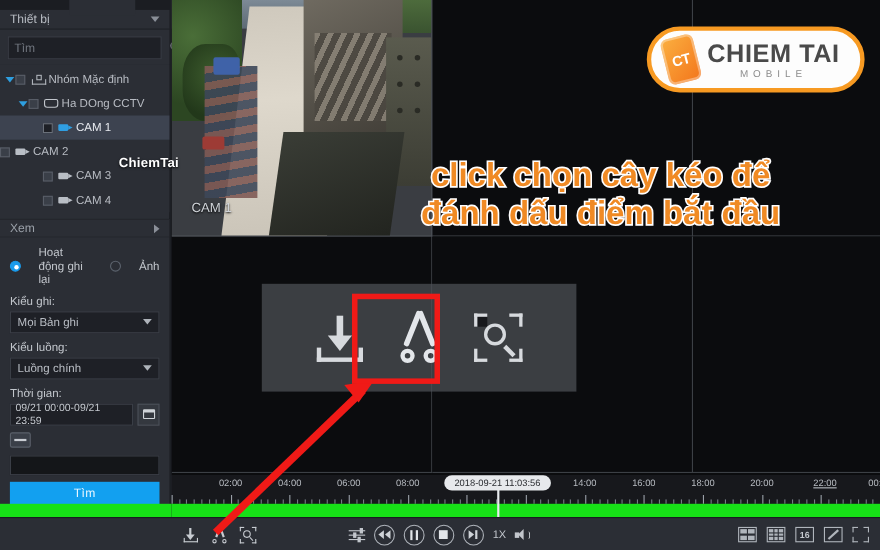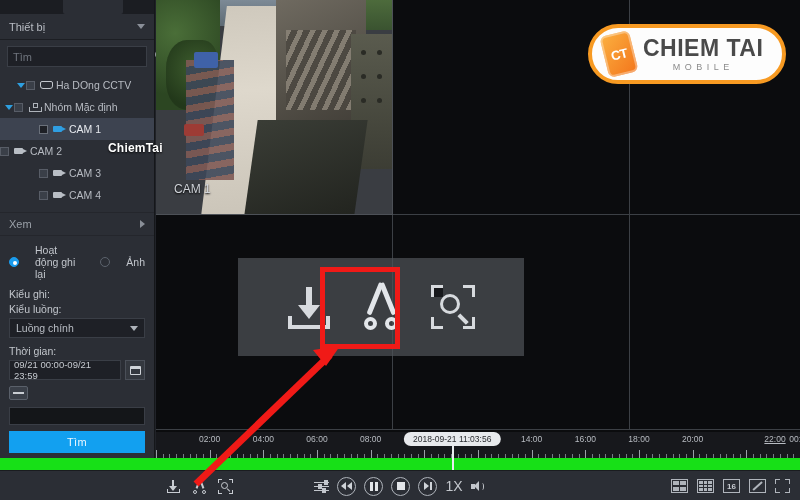--- a/index.html
+++ b/index.html
@@ -239,21 +239,21 @@
   .g-rew i { width:0;height:0;border-top:4px solid transparent;border-bottom:4px solid transparent;border-right:5px solid #cfd3d8; }
   .g-pause { display:flex; gap:2.5px; }
   .g-pause i { width:2.4px; height:9px; background:#e2e5e9; }
   .g-stop { width:8px; height:8px; background:#e2e5e9; }
   .g-next { display:flex; gap:1px; align-items:center; }
   .g-next i { width:0;height:0;border-top:4px solid transparent;border-bottom:4px solid transparent;border-left:5px solid #cfd3d8; }
   .g-next b { width:2px; height:8px; background:#cfd3d8; }
   .sliders { width:15px; height:13px; position:relative; }
   .sliders .ln { position:absolute; left:0; width:15px; height:1.4px; background:#c2c6cc; }
   .sliders .kn { position:absolute; width:3.2px; height:5px; background:#c2c6cc; }
-  .spd { color: #c2c6cc; font-size: 14px; }
+  .spd { color: #c2c6cc; font-size: 10px; }
   .spk { position: relative; width: 15px; height: 13px; }
   .spk .bx { position:absolute; left:0; top:4px; width:4px; height:5px; background:#c2c6cc; }
   .spk .tr2 { position:absolute; left:3px; top:1px; width:0;height:0;border-top:5.5px solid transparent;border-bottom:5.5px solid transparent;border-right:5px solid #c2c6cc; }
   .spk .w1 { position:absolute; left:9.5px; top:3px; width:4px; height:7px; border-right:1.5px solid #c2c6cc; border-radius:0 50% 50% 0; }
 
   .lbtn { width: 17px; height: 14px; border: 1.3px solid #b0b5bc; display: grid; }
   .lbtn.g4 { grid-template-columns: 1fr 1fr; grid-template-rows: 1fr 1fr; gap: 1.3px; padding: 1.3px; }
   .lbtn.g9 { grid-template-columns: repeat(3,1fr); grid-template-rows: repeat(3,1fr); gap: 1px; padding: 1px; }
   .lbtn i { background: #b0b5bc; }
   .lbtn.n16 { display:flex; align-items:center; justify-content:center; color:#c6cad0; font-size:8px; font-weight:bold; }
@@ -285,40 +285,40 @@
       <div class="searchbox">
         <input placeholder="Tìm" style="">
         <span class="mag">
             <i></i>
             <b></b>
           </span>
       </div>
     </div>
 
     <div class="tree">
+      <div class="trow" style="padding-left:3px">
+        <span class="tw">
+            <span class="tri"></span>
+          </span>
+        <span class="cbx"></span>
+        <span class="ico">
+            <span class="sitemap"></span>
+          </span>
+        <span>Nhóm Mặc định</span>
+      </div>
+
       <div class="trow" style="padding-left:15px">
         <span class="tw">
             <span class="tri"></span>
           </span>
         <span class="cbx"></span>
         <span class="ico">
             <span class="nvr"></span>
           </span>
         <span>Ha DOng CCTV</span>
-      </div>
-
-      <div class="trow" style="padding-left:3px">
-        <span class="tw">
-            <span class="tri"></span>
-          </span>
-        <span class="cbx"></span>
-        <span class="ico">
-            <span class="sitemap"></span>
-          </span>
-        <span>Nhóm Mặc định</span>
       </div>
 
       <div class="trow sel" style="padding-left:39px">
         <span class="cbx dk"></span>
         <span class="ico">
             <span class="cam blue">
               <span class="body"></span>
               <span class="lens"></span>
             </span>
           </span>
@@ -366,20 +366,24 @@
 
     <div class="panel">
       <div class="radios">
         <span class="rad on"></span>
         <span class="rlbl">Hoạt động ghi lại</span>
         <span class="rad" style="margin-left:4px"></span>
         <span class="rlbl">Ảnh</span>
       </div>
 
       <div class="flbl">Kiểu ghi:</div>
+      <div class="sel2">
+        <span>Mọi Bản ghi</span>
+        <span class="cd"></span>
+      </div>
 
       <div class="flbl">Kiểu luồng:</div>
       <div class="sel2">
         <span>Luồng chính</span>
         <span class="cd"></span>
       </div>
 
       <div class="flbl">Thời gian:</div>
       <div class="dtrow">
         <div class="dtin">
@@ -464,20 +468,24 @@
         </div>
     </div>
   </div>
   <div class="redbox"></div>
 
   <svg class="arrow" viewBox="0 0 800 500">
     <line x1="196" y1="484" x2="330" y2="355" stroke="#f01a17" stroke-width="7"></line>
     <polygon points="340,346 313,350 326,366" fill="#f01a17"></polygon>
   </svg>
 
+  <div class="instr">
+    <span class="l2">click chọn cây kéo để</span>
+    <span class="l2">đánh dấu điểm bắt đầu</span>
+  </div>
 
   <div class="logo">
     <div class="phone">CT</div>
     <div class="txt">
       <span class="t1">CHIEM TAI</span>
       <span class="t2">MOBILE</span>
     </div>
   </div>
 
   <div class="gbleft"></div>
@@ -582,21 +590,21 @@
         <div class="hl" style="left: 53.6667px;">02:00</div>
         <div class="hl" style="left: 107.333px;">04:00</div>
         <div class="hl" style="left: 161px;">06:00</div>
         <div class="hl" style="left: 214.667px;">08:00</div>
         <div class="hl" style="left: 268.333px;">10:00</div>
         <div class="hl" style="left: 322px;">12:00</div>
         <div class="hl" style="left: 375.667px;">14:00</div>
         <div class="hl" style="left: 429.333px;">16:00</div>
         <div class="hl" style="left: 483px;">18:00</div>
         <div class="hl" style="left: 536.667px;">20:00</div>
-        <div class="hl" style="left: 619px; text-decoration: underline;">22:00</div>
+        <div class="hl" style="left: 594px; text-decoration: underline;">22:00</div>
         <div class="hl" style="left: 644px;">00:00</div>
       </div>
     <div class="greenbar"></div>
     <div class="playhead" style="left: 296.24px;"></div>
     <div class="tsbubble" style="left: 296.24px;">2018-09-21 11:03:56</div>
   </div>
 
   <div class="bottom">
     <div class="bleft">
       <span class="mi dls">

